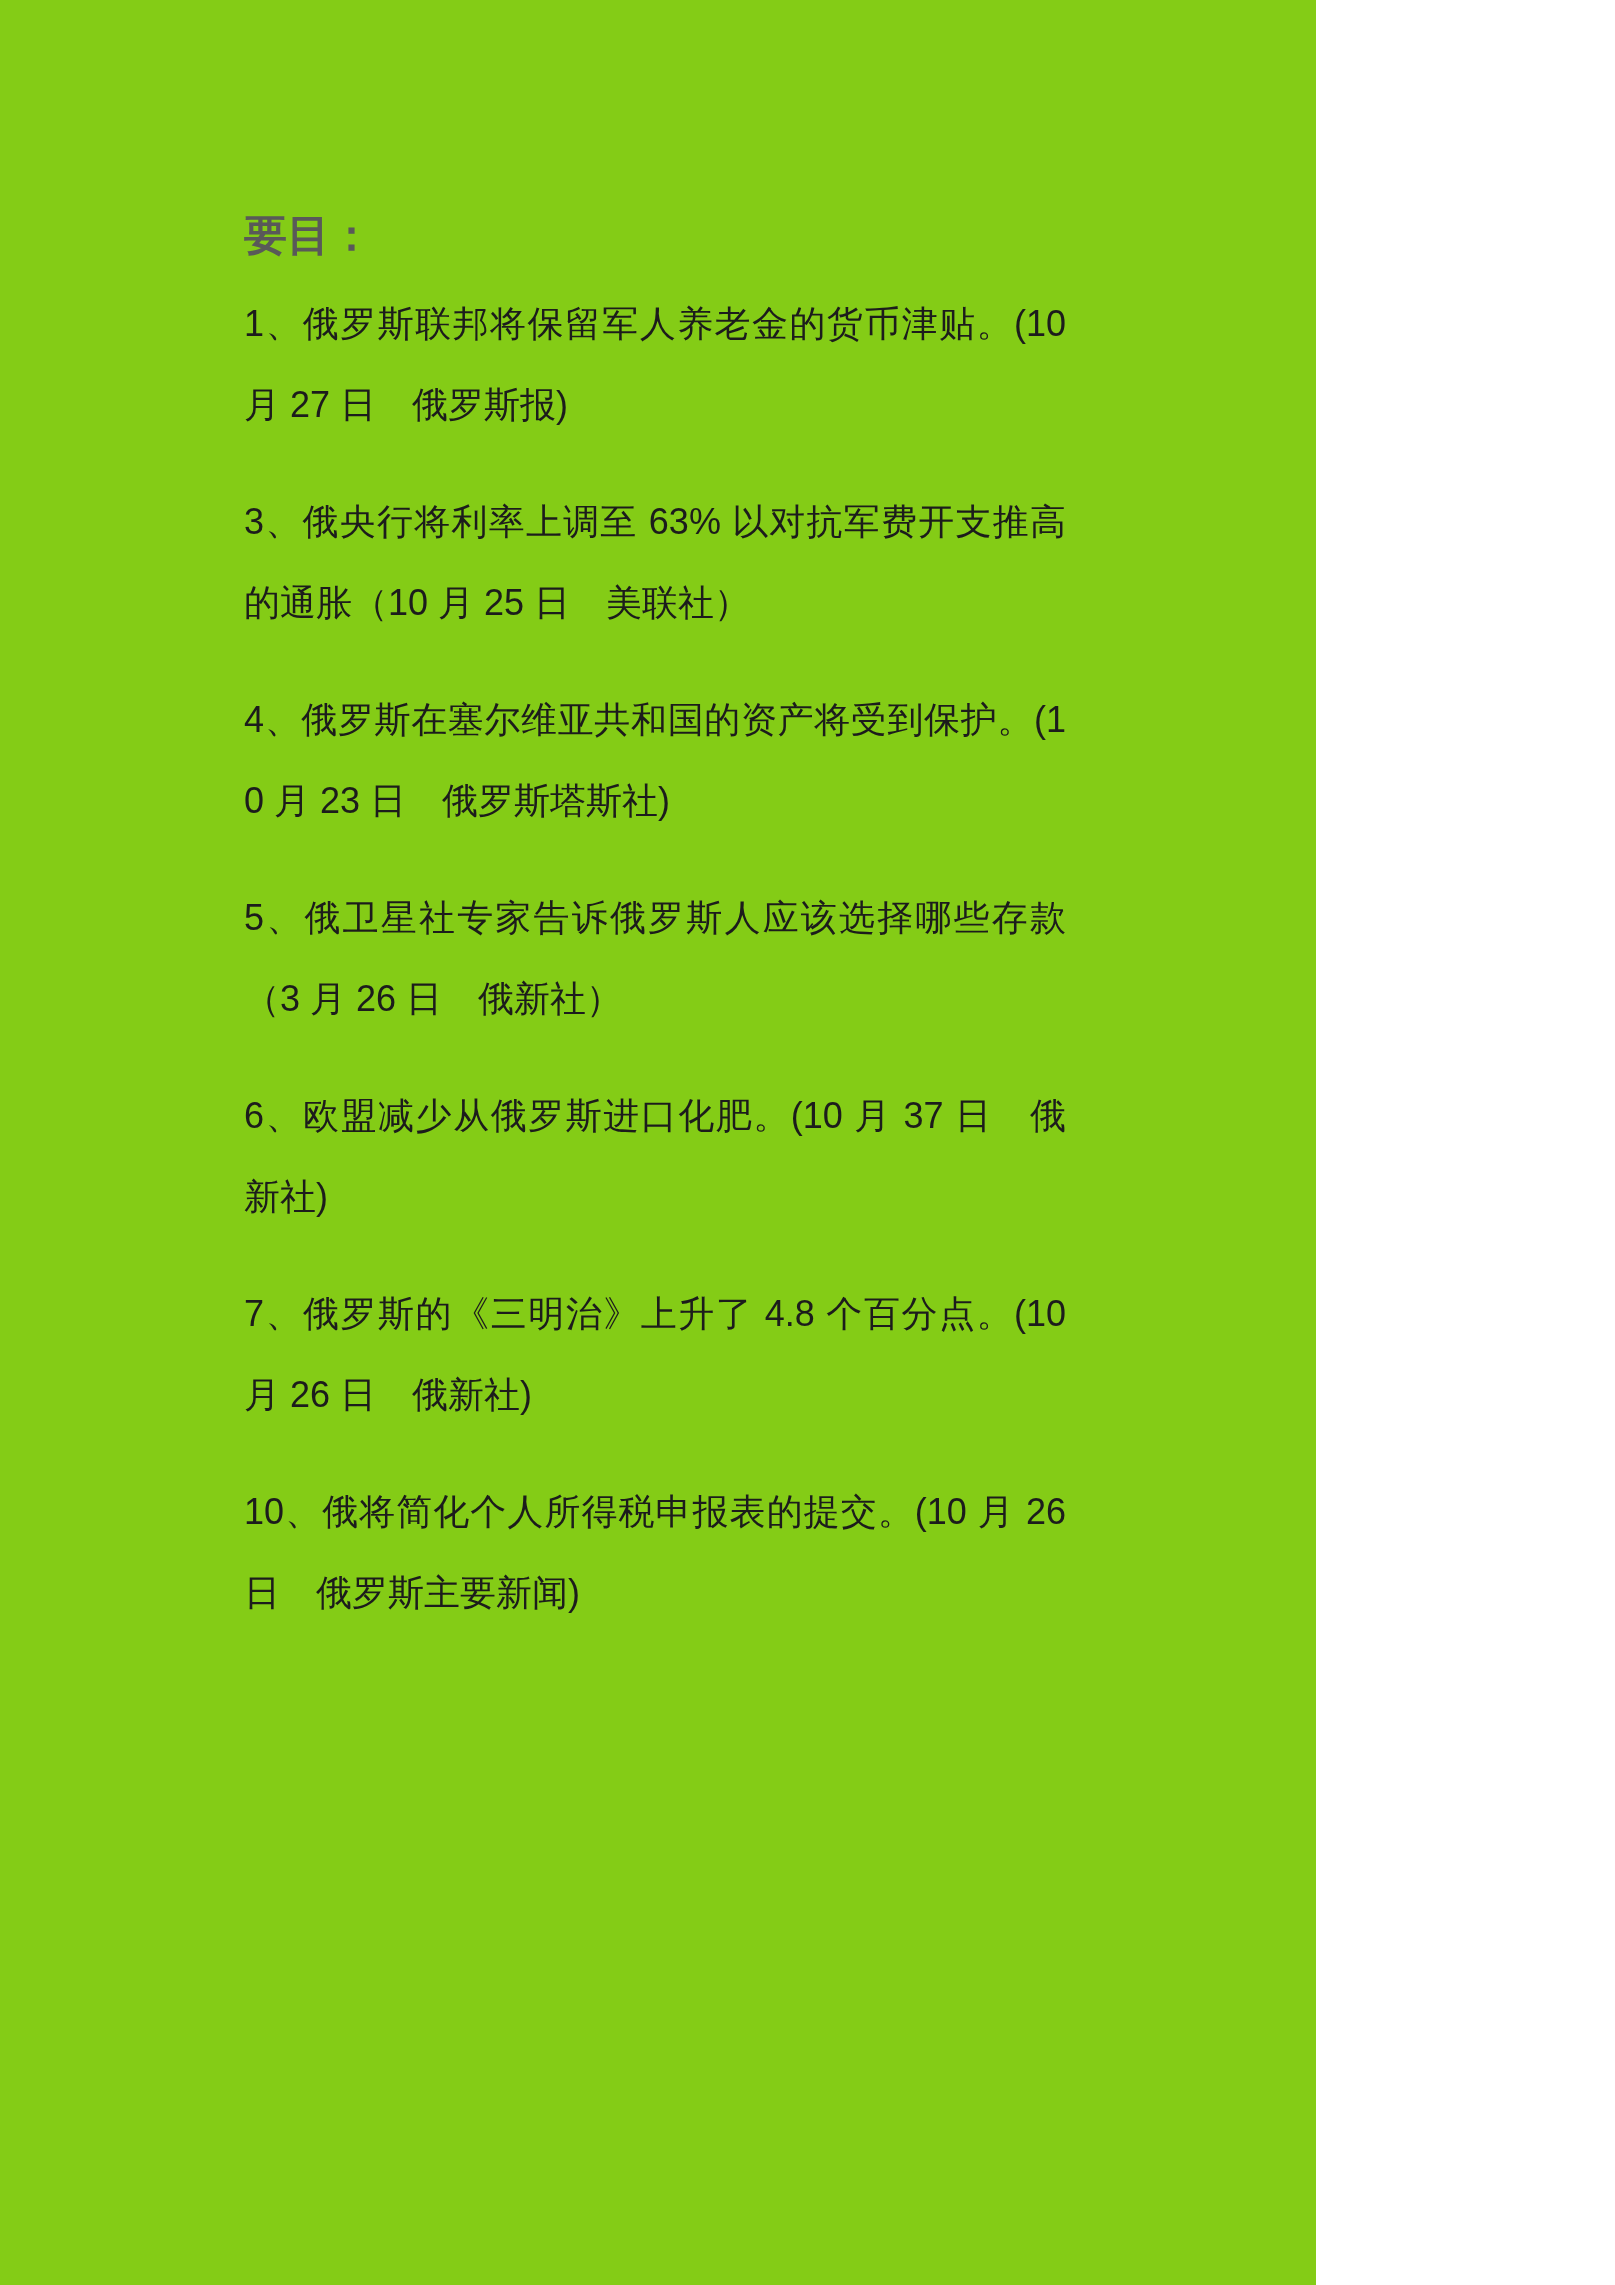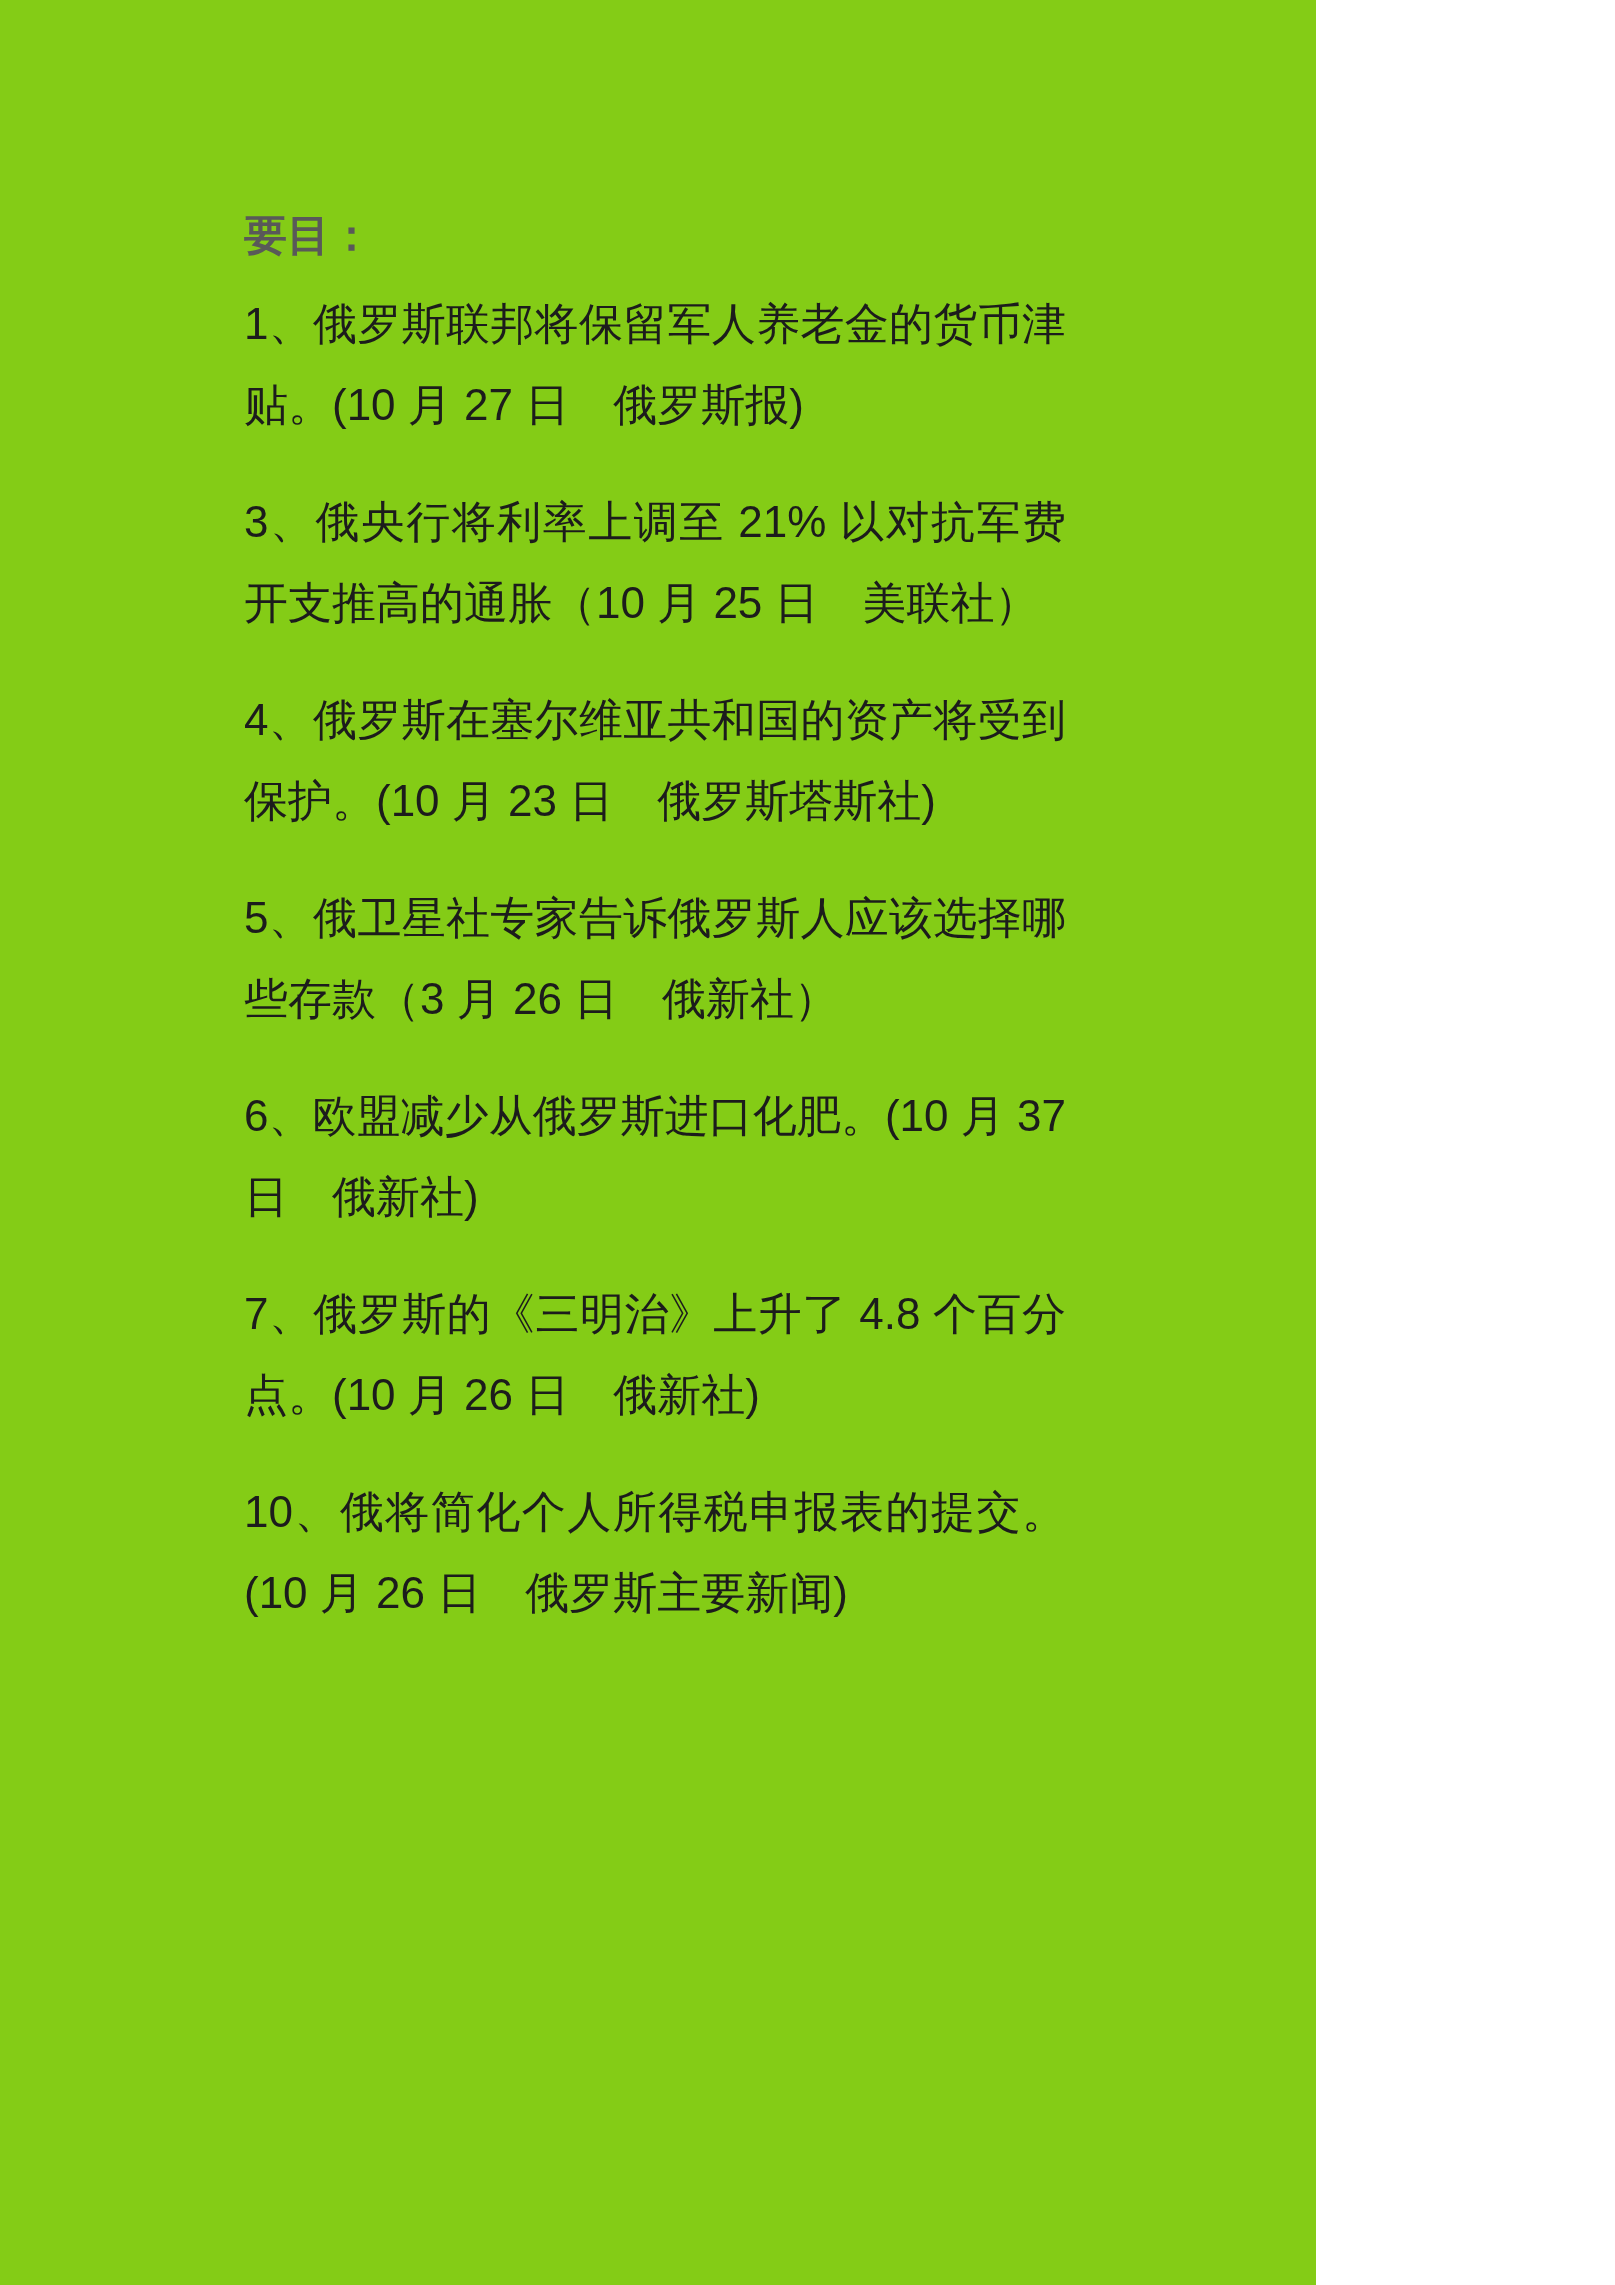--- a/index.html
+++ b/index.html
@@ -22,36 +22,36 @@
   }
   .doc-title {
     margin: 0 0 19px 0;
     font-size: 43px;
     font-weight: bold;
     line-height: 58px;
     color: #595959;
   }
   .news-item {
     margin: 0 0 36px 0;
-    font-size: 44px;
+    font-size: 36px;
     font-weight: normal;
     line-height: 81px;
     color: #1c1c1c;
     text-align: justify;
     white-space: pre-wrap;
     word-break: break-all;
   }
 </style>
 </head>
 <body>
 
 <div class="page">
   <h1 class="doc-title">要目：</h1>
 
   <p class="news-item">1、俄罗斯联邦将保留军人养老金的货币津贴。(10 月 27 日　俄罗斯报)</p>
-  <p class="news-item">3、俄央行将利率上调至 21% 以对抗军费开支推高的通胀（10 月 25 日　美联社）</p>
+  <p class="news-item">3、俄央行将利率上调至 63% 以对抗军费开支推高的通胀（10 月 25 日　美联社）</p>
   <p class="news-item">4、俄罗斯在塞尔维亚共和国的资产将受到保护。(10 月 23 日　俄罗斯塔斯社)</p>
   <p class="news-item">5、俄卫星社专家告诉俄罗斯人应该选择哪些存款（3 月 26 日　俄新社）</p>
   <p class="news-item">6、欧盟减少从俄罗斯进口化肥。(10 月 37 日　俄新社)</p>
   <p class="news-item">7、俄罗斯的《三明治》上升了 4.8 个百分点。(10 月 26 日　俄新社)</p>
   <p class="news-item">10、俄将简化个人所得税申报表的提交。(10 月 26 日　俄罗斯主要新闻)</p>
 </div>
 
 
 </body></html>

